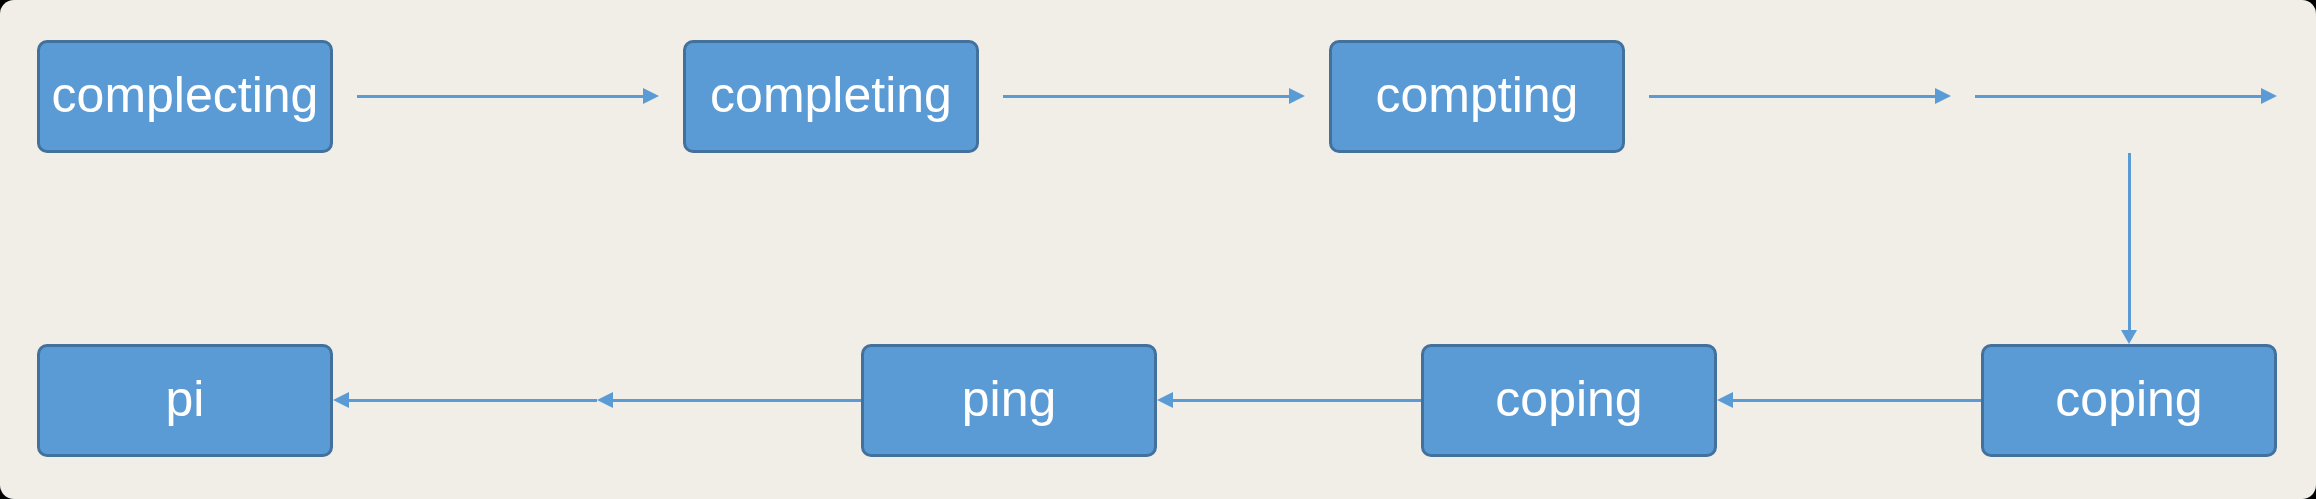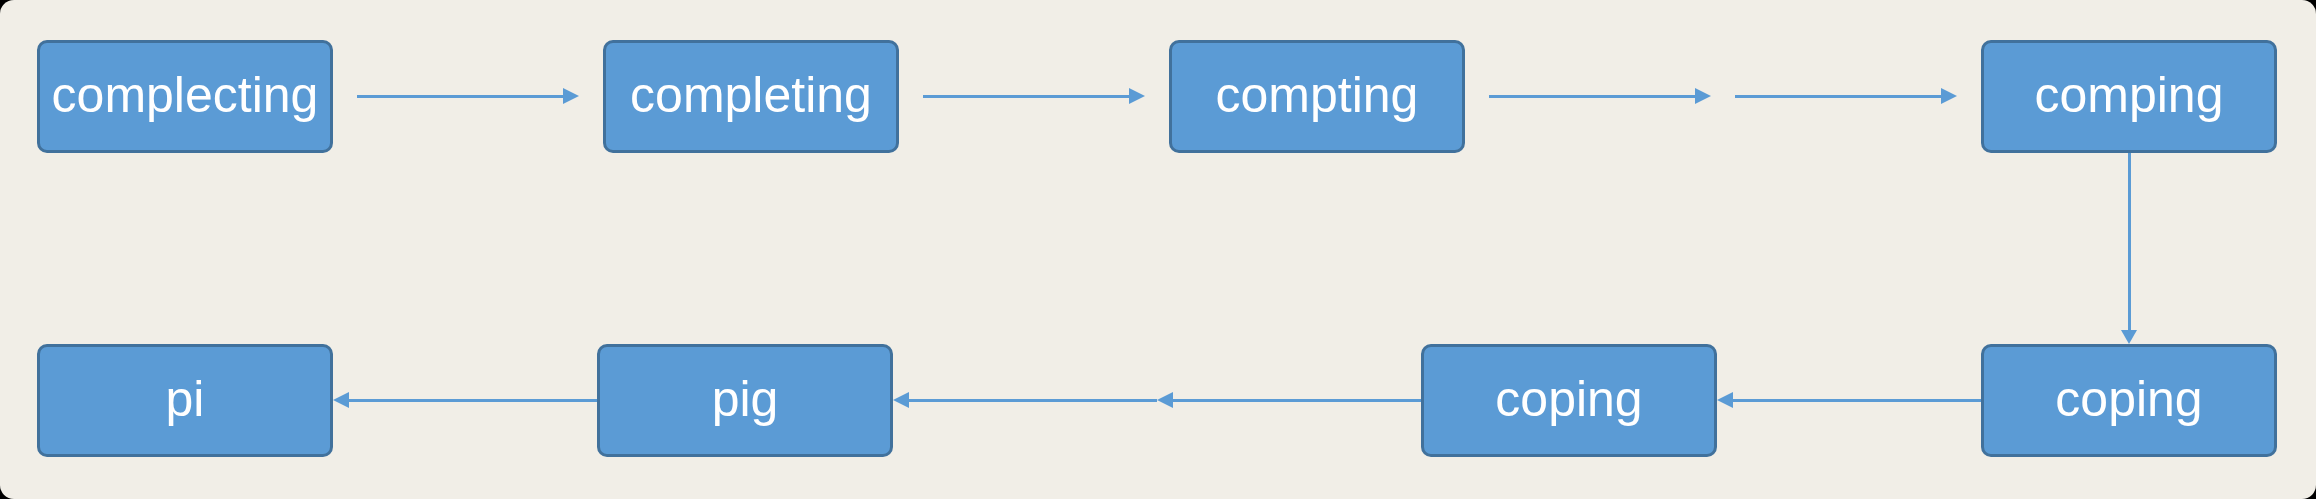--- a/index.html
+++ b/index.html
@@ -101,29 +101,28 @@
 <div class="canvas">
 
   <div class="row row-top">
     <div class="node">complecting</div>
     <div class="connector arrow-right"></div>
     <div class="node">completing</div>
     <div class="connector arrow-right"></div>
     <div class="node">compting</div>
     <div class="connector arrow-right"></div>
     <div class="connector arrow-right"></div>
-    <div class="node">comping</div>
   </div>
 
   <div class="vconnector"></div>
 
   <div class="row row-bottom">
     <div class="node">pi</div>
     <div class="connector arrow-left"></div>
-    <div class="node">pig</div>
     <div class="connector arrow-left"></div>
+    <div class="node">ping</div>
     <div class="connector arrow-left"></div>
     <div class="node">coping</div>
     <div class="connector arrow-left"></div>
     <div class="node">coping</div>
   </div>
 
 </div>
 
 </body></html>

